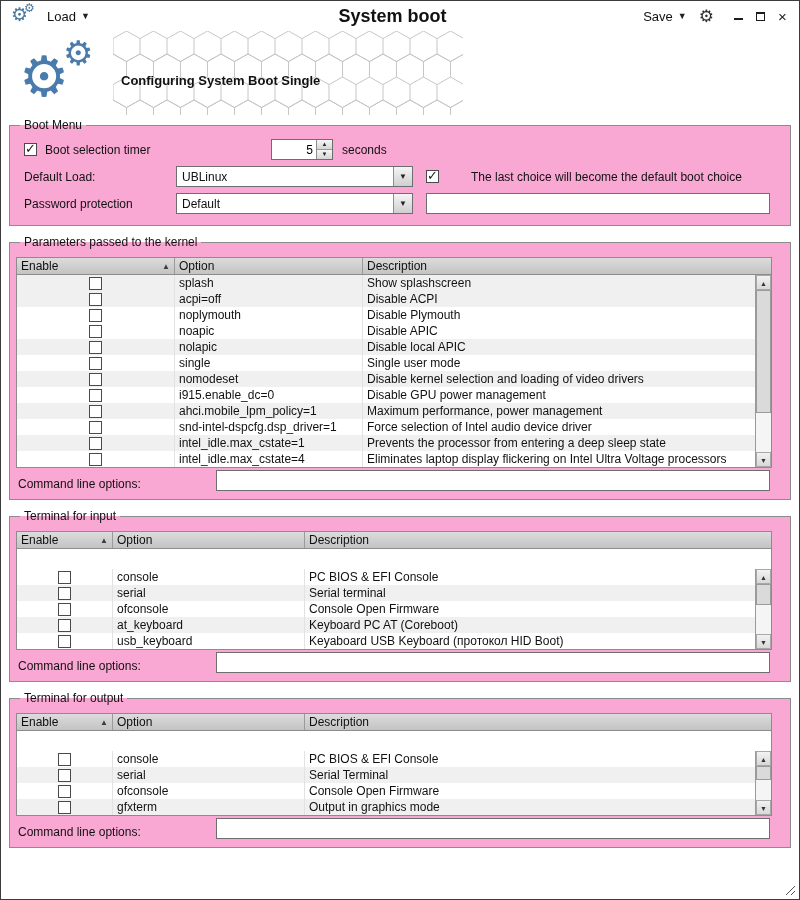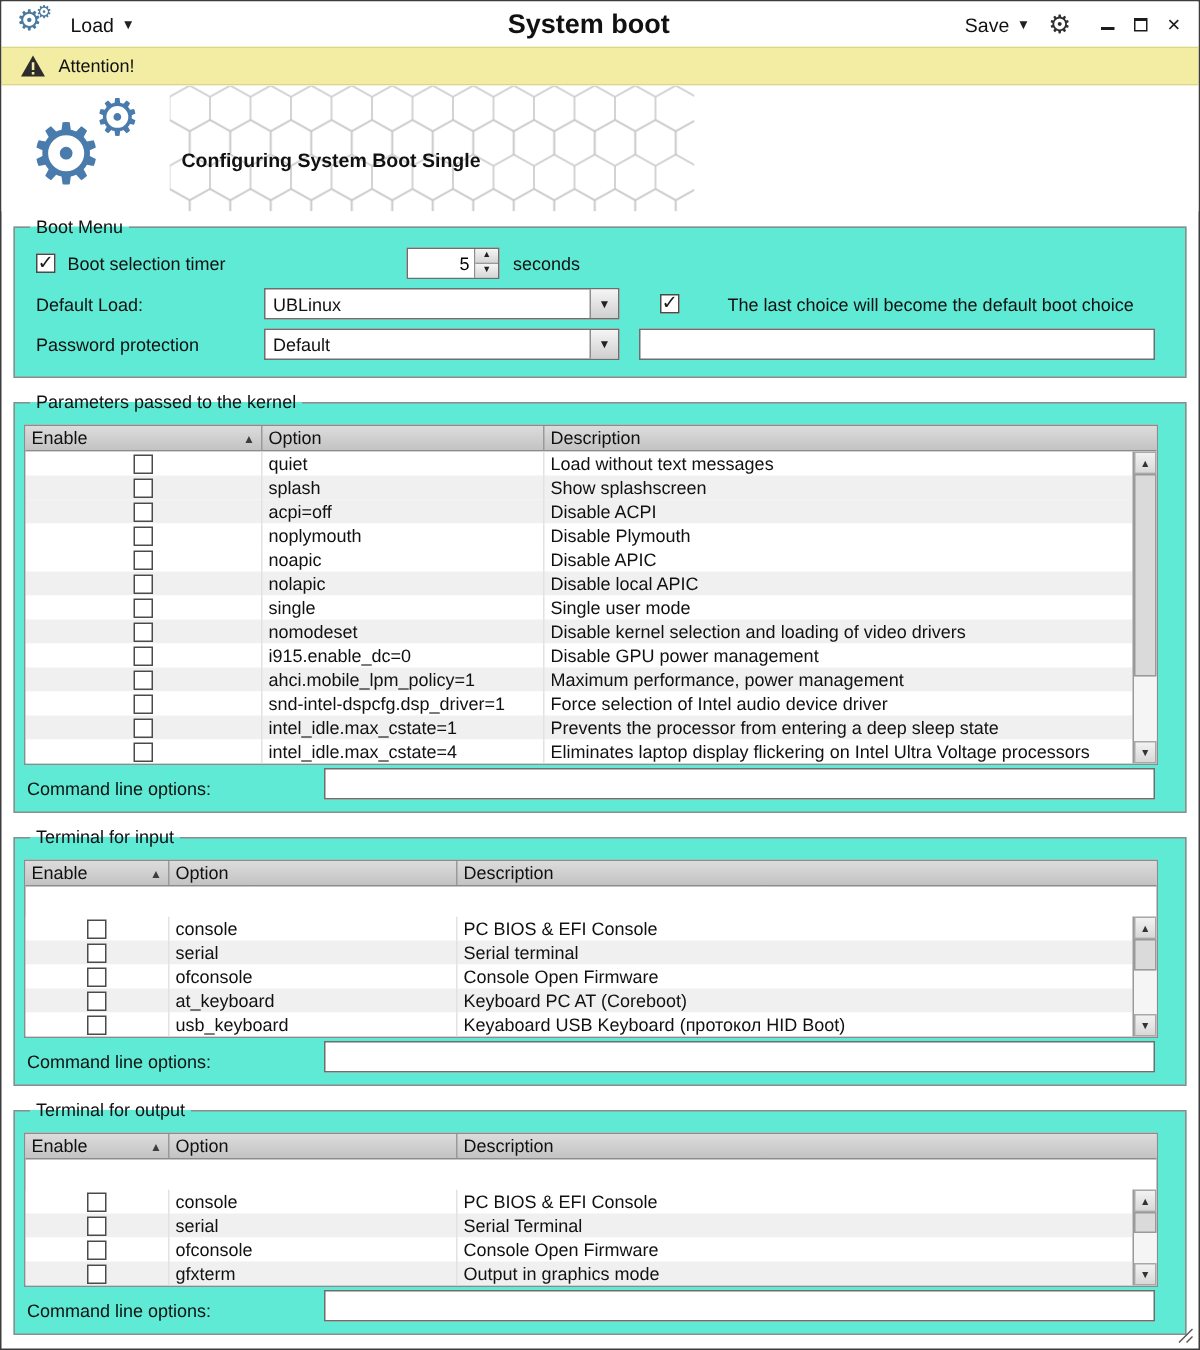--- a/index.html
+++ b/index.html
@@ -29,41 +29,41 @@
 
   
   .header { height:84px; flex:0 0 84px; position:relative; background:#fff; overflow:hidden; }
   .big-gears { position:absolute; left:18px; top:6px; width:100px; height:76px; color:#4a7bad; }
   .big-gears .g1 { font-size:56px; position:absolute; left:0px; top:10px; line-height:60px; }
   .big-gears .g2 { font-size:34px; position:absolute; left:44px; top:-2px; line-height:36px; }
   .hexpattern { position:absolute; left:112px; top:0; }
   .header-title { position:absolute; left:120px; top:42px; font-weight:bold; font-size:13px; }
 
   
-  fieldset { border:1px solid #8c8c8c; margin:0 8px 9px 8px; padding:4px 18px 8px 6px; background:#5eead4; }
+  fieldset { border:1px solid #8c8c8c; margin:0 8px 9px 8px; padding:4px 18px 8px 6px; background:#f9a8d4; }
   legend { font-size:12px; padding:0 4px; margin-left:4px; }
   .fs-boot { margin-top:3px; }
 
   
   .bm-row { display:flex; align-items:center; height:27px; padding-left:8px; }
   .cbline { display:flex; align-items:center; gap:8px; }
   .cb { display:inline-block; width:13px; height:13px; border:1px solid #4a4a4a; background:#fff; position:relative; flex:0 0 13px; }
   .cb.checked::after { content:"✓"; position:absolute; left:0px; top:-3px; font-size:13px; font-weight:bold; color:#1a1a1a; }
   .formlabel { width:152px; flex:0 0 152px; }
   .timer-label-wrap { width:247px; flex:0 0 247px; }
   .spinbox { display:flex; width:62px; height:21px; border:1px solid #6e6e6e; background:#fff; }
   .spinbox input { width:44px; border:0; outline:none; text-align:right; padding-right:3px; font-size:12px; font-family:inherit; }
   .spinbtns { width:16px; display:flex; flex-direction:column; border-left:1px solid #8e8e8e; }
   .spinbtns > div { flex:1; font-size:6px; line-height:9px; text-align:center; background:linear-gradient(#f5f5f5,#d6d6d6); color:#222; }
   .spinbtns .up { border-bottom:1px solid #9a9a9a; }
   .unit { margin-left:9px; }
   .combo { width:237px; height:21px; border:1px solid #6e6e6e; background:#fff; display:flex; align-items:center; }
   .combo .cval { flex:1; padding-left:5px; overflow:hidden; white-space:nowrap; }
   .combo .cbtn { width:19px; height:100%; border-left:1px solid #8e8e8e; background:linear-gradient(#f5f5f5,#cfcfcf); display:flex; align-items:center; justify-content:center; font-size:8px; color:#222; }
-  .after-combo { margin-left:27px;gap:32px; }
+  .after-combo { margin-left:13px;gap:32px; }
   .txtinput { height:21px; border:1px solid #6e6e6e; background:#fff; padding:0 4px; font-size:12px; font-family:inherit; outline:none; }
   .pw-input { flex:1; margin-left:13px; margin-right:2px; }
 
   
   .tablebox { border:1px solid #8c8c8c; margin:4px 0 0 0; display:flex; flex-direction:column; background:#fff; }
   .thead { display:flex; height:17px; flex:0 0 17px; background:linear-gradient(#dcdcdc,#c3c3c3); border-bottom:1px solid #8c8c8c; }
   .th { display:flex; align-items:center; font-size:12px; border-right:1px solid #9a9a9a; padding:0 4px; overflow:hidden; white-space:nowrap; }
   .th:last-child { border-right:0; }
   .th.center { justify-content:space-between; gap:6px; }
   .sort { font-size:8px; color:#3c3c3c; }
@@ -125,28 +125,20 @@
             <span class="minbar"></span>
           </span>
         <span class="winbtn">
             <span class="maxbox"></span>
           </span>
         <span class="winbtn closex">×</span>
       </span>
     </div>
   </div>
 
-  <div class="banner">
-    <svg width="18" height="16">
-      <path d="M9 1 L17 15 L1 15 Z" fill="#2c2c2c"></path>
-      <rect x="8.2" y="5.5" width="1.7" height="5.2" fill="#f2eda2"></rect>
-      <rect x="8.2" y="12" width="1.7" height="1.7" fill="#f2eda2"></rect>
-    </svg>
-    <span>Attention!</span>
-  </div>
 
   <div class="header">
     <div class="big-gears">
         <span class="g1">⚙</span>
         <span class="g2">⚙</span>
       </div>
     <svg class="hexpattern" width="350" height="84">
       <defs>
         <pattern id="hex" width="27" height="46" patternUnits="userSpaceOnUse">
           <path d="M13.5 0 L27 7.6 L27 22.9 L13.5 30.5 L0 22.9 L0 7.6 Z" fill="none" stroke="#c6c6c6" stroke-width="1"></path>
@@ -202,27 +194,20 @@
       <div class="thead">
         <div class="th th-enable center">
           <span>Enable</span>
           <span class="sort">▲</span>
         </div>
         <div class="th th-option">Option</div>
         <div class="th tc-desc">Description</div>
       </div>
       <div class="body-wrap">
         <div class="tbody">
-            <div class="trow">
-              <div class="tc tc-enable">
-                <span class="cb"></span>
-              </div>
-              <div class="tc tc-option">quiet</div>
-              <div class="tc tc-desc">Load without text messages</div>
-            </div>
             <div class="trow alt">
               <div class="tc tc-enable">
                 <span class="cb"></span>
               </div>
               <div class="tc tc-option">splash</div>
               <div class="tc tc-desc">Show splashscreen</div>
             </div>
             <div class="trow alt">
               <div class="tc tc-enable">
                 <span class="cb"></span>

